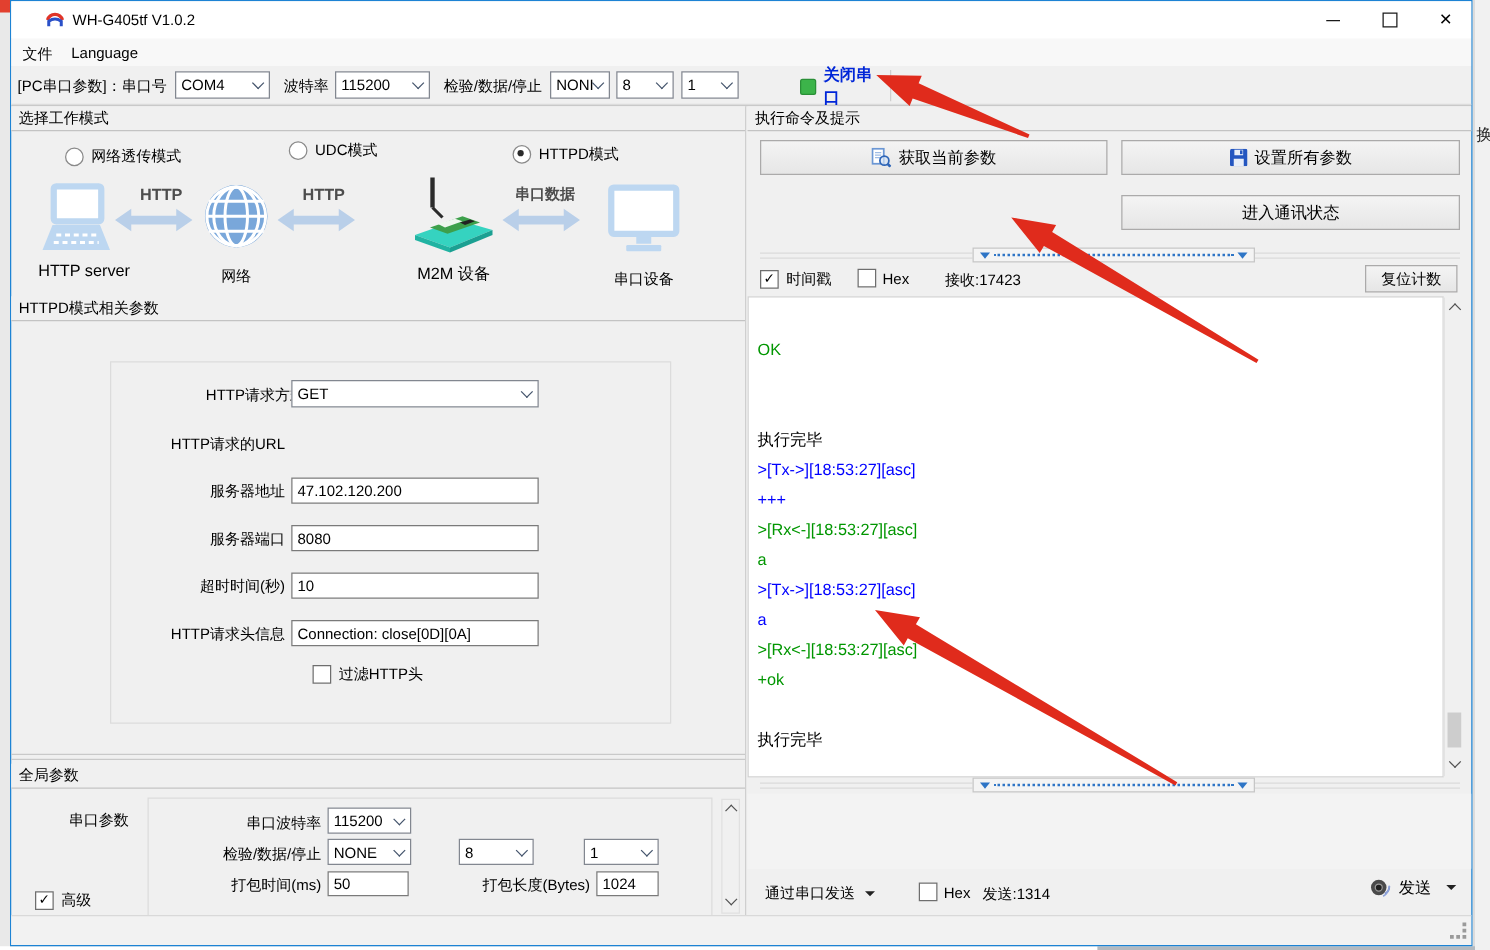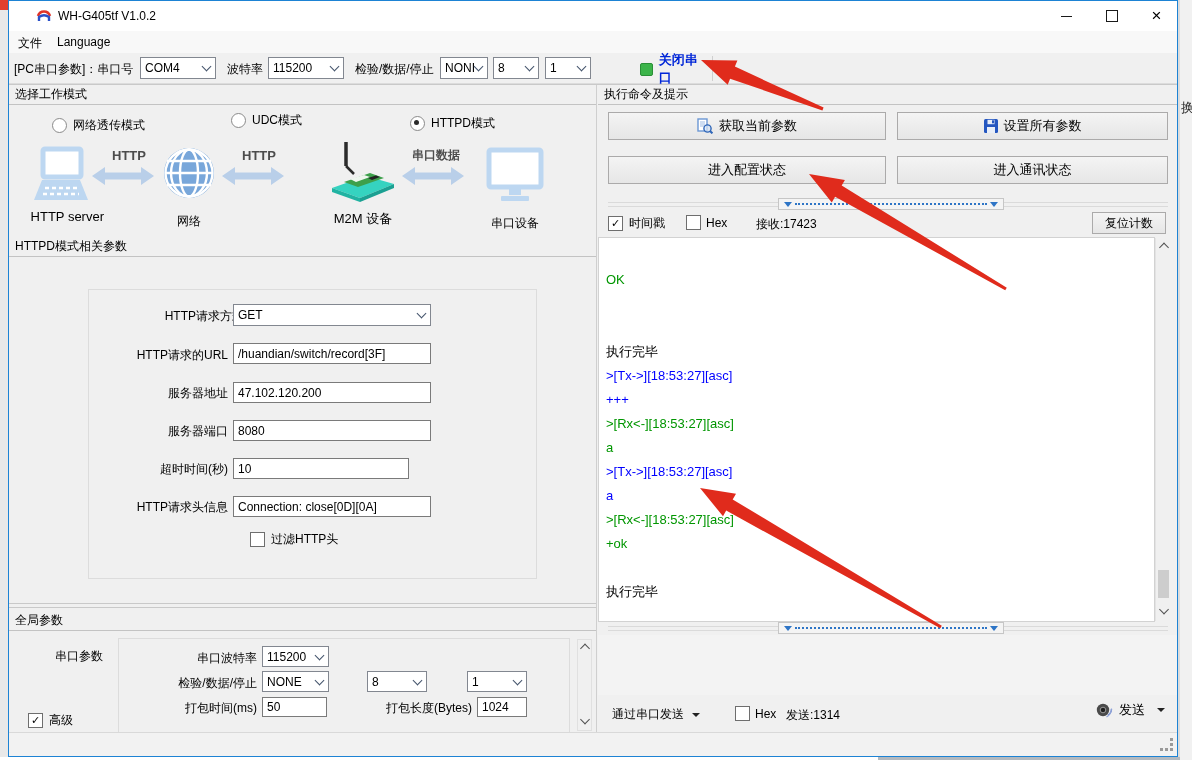--- a/index.html
+++ b/index.html
@@ -176,30 +176,29 @@
     </div>
   <div class="a gbox" style="left:88px;top:289px;width:449px;height:290px;"></div>
 
   <div class="a rlab" style="left:56px;top:308px;width:188px;">HTTP请求方式</div>
   <div class="a combo" style="left:233px;top:304px;width:198px;height:22px;">
       <span>GET</span>
       <i class="cv"></i>
     </div>
 
   <div class="a rlab" style="left:40px;top:347px;width:188px;">HTTP请求的URL</div>
-  <div class="a" style="left:233px;top:343px;width:198px;height:21px;"><input class="input" readonly="" value="/huandian/switch/record[3F]" style=""></div>
 
   <div class="a rlab" style="left:40px;top:385px;width:188px;">服务器地址</div>
   <div class="a" style="left:233px;top:382px;width:198px;height:21px;"><input class="input" readonly="" value="47.102.120.200" style=""></div>
 
   <div class="a rlab" style="left:40px;top:423px;width:188px;">服务器端口</div>
   <div class="a" style="left:233px;top:420px;width:198px;height:21px;"><input class="input" readonly="" value="8080" style=""></div>
 
   <div class="a rlab" style="left:40px;top:461px;width:188px;">超时时间(秒)</div>
-  <div class="a" style="left:233px;top:458px;width:176px;height:21px;"><input class="input" readonly="" value="10" style=""></div>
+  <div class="a" style="left:233px;top:458px;width:198px;height:21px;"><input class="input" readonly="" value="10" style=""></div>
 
   <div class="a rlab" style="left:40px;top:499px;width:188px;">HTTP请求头信息</div>
   <div class="a" style="left:233px;top:496px;width:198px;height:21px;"><input class="input" readonly="" value="Connection: close[0D][0A]" style=""></div>
 
   <div class="a" style="left:250px;top:531px;display:flex;gap:6px;align-items:center;">
     <span class="cb"></span>
     <span>过滤HTTP头</span>
   </div>
 
   <div class="a hline" style="left:9px;top:603px;width:587px;"></div>
@@ -263,23 +262,20 @@
   </div>
   <div class="a btn" style="left:897px;top:112px;width:271px;height:28px;">
     <svg width="14" height="14" viewBox="0 0 14 14">
       <rect width="14" height="14" rx="1.5" fill="#2456c0"></rect>
       <rect x="3.5" y="0.8" width="7" height="4.4" fill="#e8eef8"></rect>
       <rect x="8" y="1.3" width="2" height="3" fill="#2456c0"></rect>
       <rect x="3" y="8" width="8" height="6" fill="#e8eef8"></rect>
     </svg>
     <span>设置所有参数</span>
   </div>
-  <div class="a btn" style="left:608px;top:156px;width:278px;height:28px;">
-      <span>进入配置状态</span>
-    </div>
   <div class="a btn" style="left:897px;top:156px;width:271px;height:28px;">
       <span>进入通讯状态</span>
     </div>
 
   <div class="a hline" style="left:608px;top:202px;width:560px;background:#dadada;"></div>
   <div class="a hline" style="left:608px;top:206px;width:560px;background:#dadada;"></div>
   <div class="a split-handle" style="left:778px;top:198px;width:226px;height:12px;">
     <i class="tri-b" style="left:5px;"></i>
     <span class="split-dot"></span>
     <i class="tri-b" style="right:5px;"></i>

